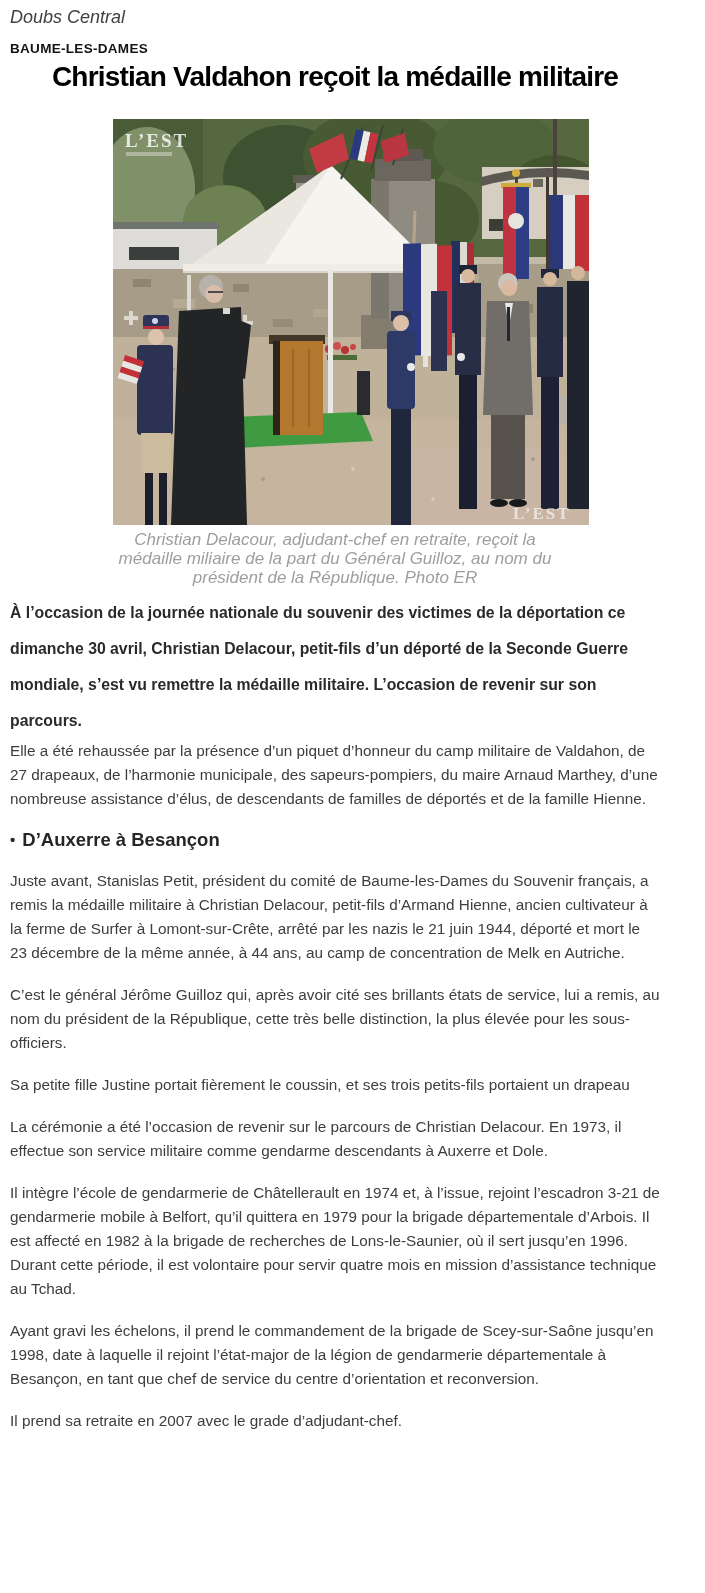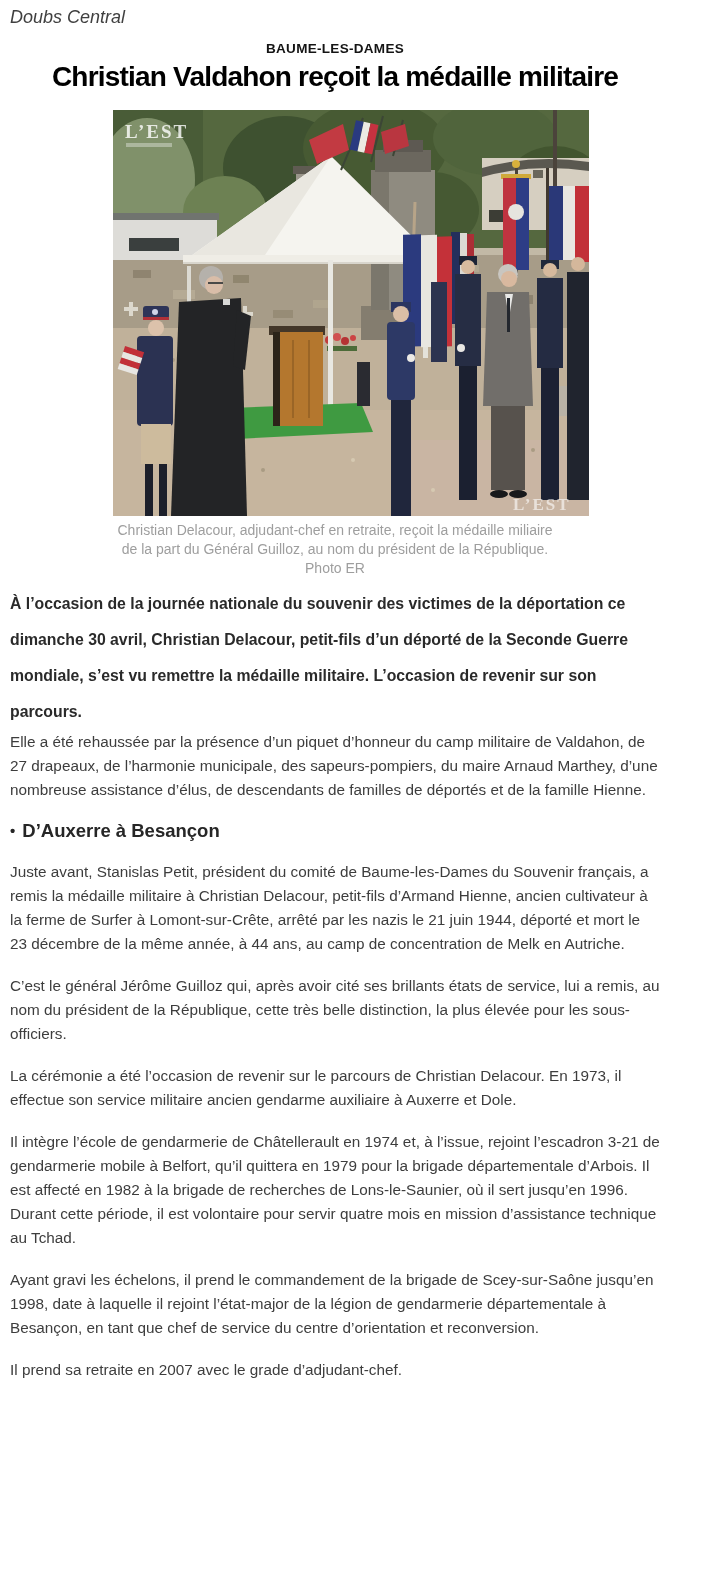--- a/index.html
+++ b/index.html
@@ -1,23 +1,23 @@
 <!DOCTYPE html>
 <html lang="fr"><head>
 <meta charset="utf-8">
 <style>
   html,body{margin:0;padding:0;background:#ffffff;}
   body{width:705px;min-height:1593px;font-family:"Liberation Sans","DejaVu Sans",sans-serif;color:#3d3d3d;}
   main{padding:8px 45px 14px 10px;}
   .site{display:inline-block;font-size:18px;line-height:18px;color:#404040;text-decoration:none;font-style:italic;}
-  .kicker{margin-top:14px;text-align:center;font-weight:bold;font-size:13.5px;line-height:16px;color:#141414;letter-spacing:.3px;}
+  .kicker{margin-top:14px;font-weight:bold;font-size:13.5px;line-height:16px;color:#141414;letter-spacing:.3px;}
   h1{margin:3px 0 0;text-align:center;font-weight:bold;font-size:28px;line-height:34px;letter-spacing:-0.8px;color:#000;}
-  figure{margin:16px auto 0;width:444px;}
+  figure{margin:25px auto 0;width:444px;}
   figure svg{display:block;}
-  figcaption{margin-top:5px;text-align:center;font-size:14px;line-height:19px;color:#9e9e9e;}
+  figcaption{margin-top:5px;text-align:center;font-style:italic;font-size:17px;line-height:19px;color:#9e9e9e;}
   .lead{margin:8px 0 0;font-weight:bold;font-size:15.8px;line-height:36px;color:#2a2a2a;}
   p.body{margin:0 0 18px;font-size:15.3px;line-height:24px;color:#3d3d3d;}
   h2{margin:12px 0 18px;font-weight:bold;font-size:18.5px;line-height:22px;color:#262626;}
   h2 .blt{font-size:15px;margin-right:7px;vertical-align:1px;}
   .wm{font-family:"Liberation Serif","DejaVu Serif",serif;font-weight:bold;letter-spacing:2px;}
 </style>
 </head>
 <body>
 
 <main>
@@ -232,20 +232,21 @@
   </figure>
 
   <p class="lead">À l’occasion de la journée nationale du souvenir des victimes de la déportation ce dimanche 30 avril, Christian Delacour, petit-fils d’un déporté de la Seconde Guerre mondiale, s’est vu remettre la médaille militaire. L’occasion de revenir sur son parcours.</p>
 
   <p class="body">Elle a été rehaussée par la présence d’un piquet d’honneur du camp militaire de Valdahon, de 27 drapeaux, de l’harmonie municipale, des sapeurs-pompiers, du maire Arnaud Marthey, d’une nombreuse assistance d’élus, de descendants de familles de déportés et de la famille Hienne.</p>
 
   <h2><span class="blt">•</span><span>D’Auxerre à Besançon</span></h2>
 
   <p class="body">Juste avant, Stanislas Petit, président du comité de Baume-les-Dames du Souvenir français, a remis la médaille militaire à Christian Delacour, petit-fils d’Armand Hienne, ancien cultivateur à la ferme de Surfer à Lomont-sur-Crête, arrêté par les nazis le 21 juin 1944, déporté et mort le 23 décembre de la même année, à 44 ans, au camp de concentration de Melk en Autriche.</p>
   <p class="body">C’est le général Jérôme Guilloz qui, après avoir cité ses brillants états de service, lui a remis, au nom du président de la République, cette très belle distinction, la plus élevée pour les sous-officiers.</p>
-  <p class="body">La cérémonie a été l’occasion de revenir sur le parcours de Christian Delacour. En 1973, il effectue son service militaire ancien gendarme auxiliaire à Auxerre et Dole.</p>
+  <p class="body">Sa petite fille Justine portait fièrement le coussin, et ses trois petits-fils portaient un drapeau</p>
+  <p class="body">La cérémonie a été l’occasion de revenir sur le parcours de Christian Delacour. En 1973, il effectue son service militaire comme gendarme descendants à Auxerre et Dole.</p>
   <p class="body">Il intègre l’école de gendarmerie de Châtellerault en 1974 et, à l’issue, rejoint l’escadron 3-21 de gendarmerie mobile à Belfort, qu’il quittera en 1979 pour la brigade départementale d’Arbois. Il est affecté en 1982 à la brigade de recherches de Lons-le-Saunier, où il sert jusqu’en 1996. Durant cette période, il est volontaire pour servir quatre mois en mission d’assistance technique au Tchad.</p>
 
 
   <p class="body">Ayant gravi les échelons, il prend le commandement de la brigade de Scey-sur-Saône jusqu’en 1998, date à laquelle il rejoint l’état-major de la légion de gendarmerie départementale à Besançon, en tant que chef de service du centre d’orientation et reconversion.</p>
   <p class="body">Il prend sa retraite en 2007 avec le grade d’adjudant-chef.</p>
 
 </main>
 
 </body></html>

